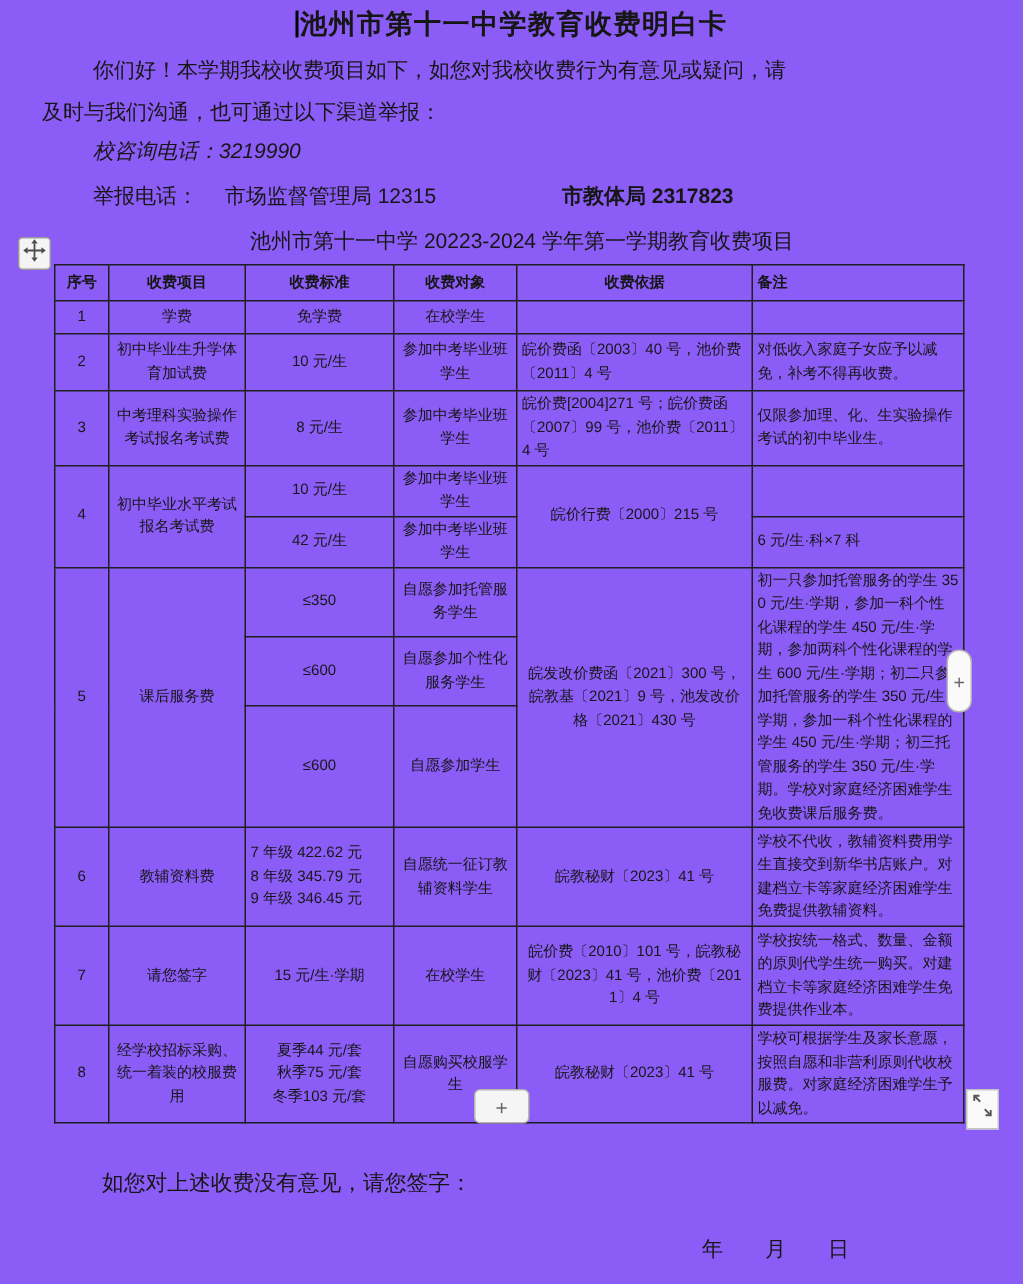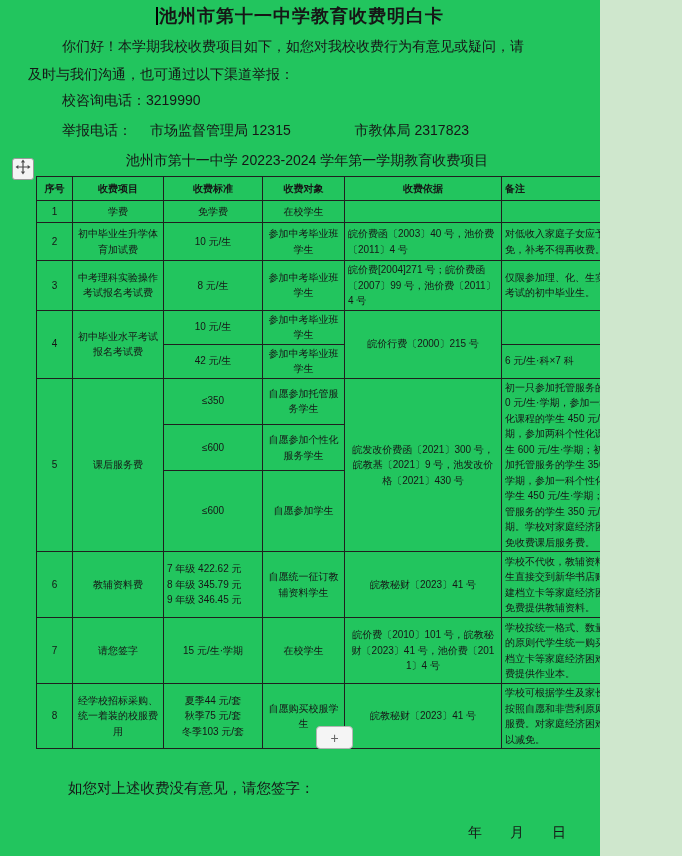--- a/index.html
+++ b/index.html
@@ -1,20 +1,20 @@
 <!DOCTYPE html>
 <html><head>
 <meta charset="utf-8">
 <style>
   * { margin:0; padding:0; box-sizing:border-box; }
   html,body { background:#cfe7cd; }
   .page {
     position:relative;
-    width:600px; height:856px;
-    background:#22c55e;
+    width:682px; height:856px;
+    background:#8b5cf6;
     color:#161616;
     font-family:"Liberation Sans","DejaVu Sans",sans-serif;
     overflow:hidden;
   }
   .doc-title {
     padding-top:4px;
     text-align:center;
     font-size:18px;
     font-weight:bold;
     letter-spacing:1px;
@@ -22,25 +22,25 @@
   .caret {
     display:inline-block;
     width:2px; height:18px;
     background:#000;
     vertical-align:-3px;
     margin-right:1px;
   }
   .greeting { margin:13px 0 0 28px; font-size:14px; }
   .intro1 { margin:10px 0 0 62px; font-size:14px; }
   .intro2 { margin:10px 0 0 28px; font-size:14px; }
-  .consult { margin:8px 0 0 62px; font-size:14px; }
+  .consult { margin:8px 0 0 62px; font-size:14px;font-style:italic; }
   .report { margin:12px 0 0 62px; font-size:14px; }
   .report span { display:inline-block; }
   .report .gap1 { margin-left:14px; }
-  .report .gap2 { margin-left:60px; }
+  .report .gap2 { margin-left:80px;font-weight:bold; }
   .tbl-caption { margin:12px 0 6px 14px; text-align:center; font-size:14px; }
   table.fee {
     border-collapse:collapse;
     table-layout:fixed;
     width:606px;
     margin-left:36px;
     background:transparent;
   }
   table.fee td {
     border:1px solid #1f1f1f;

